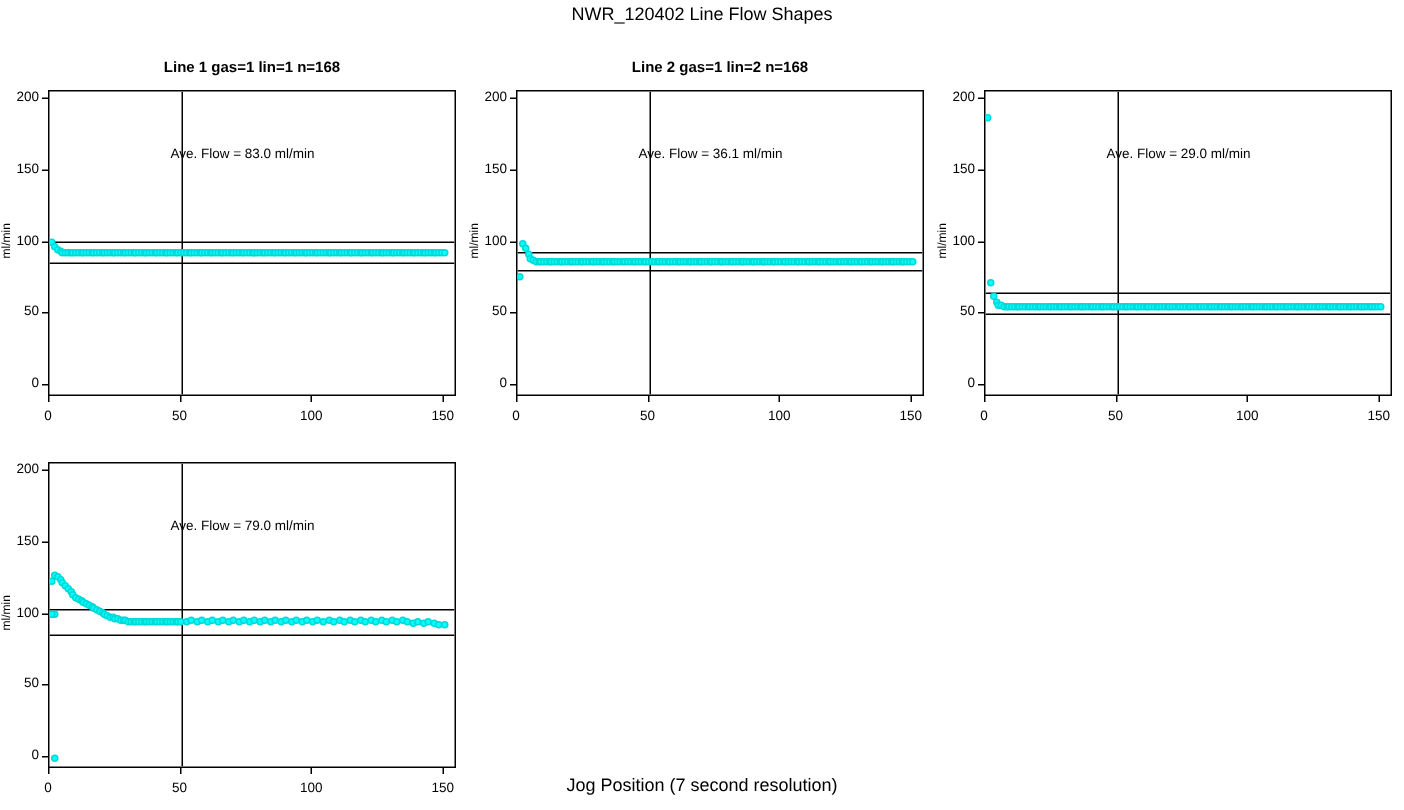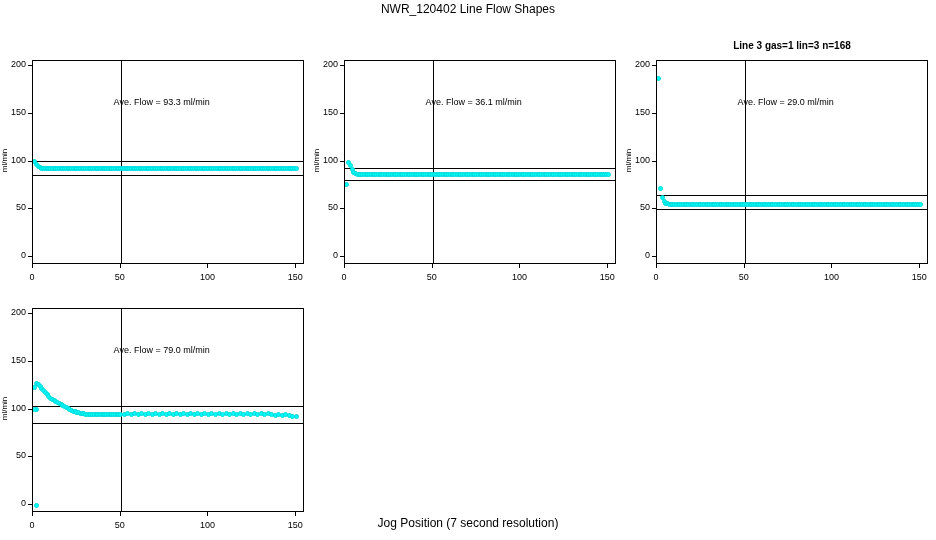--- a/index.html
+++ b/index.html
@@ -106,20 +106,21 @@
     border: 1px solid #00d8d8;
     box-sizing: border-box;
   }
 </style>
 </head>
 <body>
 
 <div id="figure-title">NWR_120402  Line Flow Shapes</div>
 
 <div class="panel" id="panel-0" style="left: 0px; top: 26px; width: 322px; height: 268px;">
+    <div class="panel-title" style="left: 32px; width: 272px; top: 14px;">Line 1 gas=1 lin=1 n=168</div>
     <div class="plot-area" style="left: 32px; top: 34px; width: 272px; height: 204px;">
       <div class="hline" style="top: 100.085px;"></div>
       <div class="hline" style="top: 113.972px;"></div>
       <div class="vline" style="left: 87.7419px;"></div>
       <div class="pt" style="left: 1.75484px; top: 100.563px; background: rgb(0, 255, 255);"></div>
       <div class="pt" style="left: 3.50968px; top: 103.437px; background: rgb(0, 255, 255);"></div>
       <div class="pt" style="left: 5.26452px; top: 105.352px; background: rgb(0, 255, 255);"></div>
       <div class="pt" style="left: 7.01935px; top: 106.31px; background: rgb(0, 255, 255);"></div>
       <div class="pt" style="left: 8.77419px; top: 107.268px; background: rgb(0, 255, 255);"></div>
       <div class="pt" style="left: 10.529px; top: 107.268px; background: rgb(0, 255, 255);"></div>
@@ -261,21 +262,21 @@
       <div class="pt" style="left: 249.187px; top: 107.268px; background: rgb(0, 255, 255);"></div>
       <div class="pt" style="left: 250.942px; top: 107.268px; background: rgb(0, 255, 255);"></div>
       <div class="pt" style="left: 252.697px; top: 107.268px; background: rgb(0, 255, 255);"></div>
       <div class="pt" style="left: 254.452px; top: 107.268px; background: rgb(0, 255, 255);"></div>
       <div class="pt" style="left: 256.206px; top: 107.268px; background: rgb(0, 255, 255);"></div>
       <div class="pt" style="left: 257.961px; top: 107.268px; background: rgb(0, 255, 255);"></div>
       <div class="pt" style="left: 259.716px; top: 107.268px; background: rgb(0, 255, 255);"></div>
       <div class="pt" style="left: 261.471px; top: 107.268px; background: rgb(0, 255, 255);"></div>
       <div class="pt" style="left: 263.226px; top: 107.268px; background: rgb(0, 255, 255);"></div>
     </div>
-    <div class="annotation" style="left: 113.6px; top: 71.0986px;">Ave. Flow =  93.3  ml/min</div>
+    <div class="annotation" style="left: 113.6px; top: 71.0986px;">Ave. Flow =  83.0  ml/min</div>
     <div class="ytick-label" style="left: 4px; width: 22px; top: 224.338px;">0</div>
     <div class="tick-mark" style="left: 28px; top: 230.338px; width: 4px; height: 1px;"></div>
     <div class="ytick-label" style="left: 4px; width: 22px; top: 176.451px;">50</div>
     <div class="tick-mark" style="left: 28px; top: 182.451px; width: 4px; height: 1px;"></div>
     <div class="ytick-label" style="left: 4px; width: 22px; top: 128.563px;">100</div>
     <div class="tick-mark" style="left: 28px; top: 134.563px; width: 4px; height: 1px;"></div>
     <div class="ytick-label" style="left: 4px; width: 22px; top: 80.6761px;">150</div>
     <div class="tick-mark" style="left: 28px; top: 86.6761px; width: 4px; height: 1px;"></div>
     <div class="ytick-label" style="left: 4px; width: 22px; top: 32.7887px;">200</div>
     <div class="tick-mark" style="left: 28px; top: 38.7887px; width: 4px; height: 1px;"></div>
@@ -283,20 +284,21 @@
     <div class="tick-mark" style="left: 32px; top: 238px; width: 1px; height: 4px;"></div>
     <div class="xtick-label" style="left: 104.742px; width: 30px; top: 246px;">50</div>
     <div class="tick-mark" style="left: 119.742px; top: 238px; width: 1px; height: 4px;"></div>
     <div class="xtick-label" style="left: 192.484px; width: 30px; top: 246px;">100</div>
     <div class="tick-mark" style="left: 207.484px; top: 238px; width: 1px; height: 4px;"></div>
     <div class="xtick-label" style="left: 280.226px; width: 30px; top: 246px;">150</div>
     <div class="tick-mark" style="left: 295.226px; top: 238px; width: 1px; height: 4px;"></div>
     <div class="ylabel" style="left: -16px; top: 130px; width: 40px; text-align: center;">ml/min</div>
   </div>
 <div class="panel" id="panel-1" style="left: 312px; top: 26px; width: 322px; height: 268px;">
+    <div class="panel-title" style="left: 32px; width: 272px; top: 14px;">Line 2 gas=1 lin=2 n=168</div>
     <div class="plot-area" style="left: 32px; top: 34px; width: 272px; height: 204px;">
       <div class="hline" style="top: 107.268px;"></div>
       <div class="hline" style="top: 118.761px;"></div>
       <div class="vline" style="left: 87.7419px;"></div>
       <div class="pt" style="left: 1.75484px; top: 123.549px; background: rgb(0, 255, 255);"></div>
       <div class="pt" style="left: 3.50968px; top: 101.521px; background: rgb(0, 255, 255);"></div>
       <div class="pt" style="left: 5.26452px; top: 104.394px; background: rgb(0, 255, 255);"></div>
       <div class="pt" style="left: 7.01935px; top: 108.225px; background: rgb(0, 255, 255);"></div>
       <div class="pt" style="left: 8.77419px; top: 111.099px; background: rgb(0, 255, 255);"></div>
       <div class="pt" style="left: 10.529px; top: 112.056px; background: rgb(0, 255, 255);"></div>
@@ -460,21 +462,20 @@
     <div class="tick-mark" style="left: 32px; top: 238px; width: 1px; height: 4px;"></div>
     <div class="xtick-label" style="left: 104.742px; width: 30px; top: 246px;">50</div>
     <div class="tick-mark" style="left: 119.742px; top: 238px; width: 1px; height: 4px;"></div>
     <div class="xtick-label" style="left: 192.484px; width: 30px; top: 246px;">100</div>
     <div class="tick-mark" style="left: 207.484px; top: 238px; width: 1px; height: 4px;"></div>
     <div class="xtick-label" style="left: 280.226px; width: 30px; top: 246px;">150</div>
     <div class="tick-mark" style="left: 295.226px; top: 238px; width: 1px; height: 4px;"></div>
     <div class="ylabel" style="left: -16px; top: 130px; width: 40px; text-align: center;">ml/min</div>
   </div>
 <div class="panel" id="panel-2" style="left: 624px; top: 26px; width: 322px; height: 268px;">
-    <div class="panel-title" style="left: 32px; width: 272px; top: 14px;">Line 3 gas=1 lin=3 n=168</div>
     <div class="plot-area" style="left: 32px; top: 34px; width: 272px; height: 204px;">
       <div class="hline" style="top: 134.085px;"></div>
       <div class="hline" style="top: 148.451px;"></div>
       <div class="vline" style="left: 87.7419px;"></div>
       <div class="pt" style="left: 1.75484px; top: 17.2394px; background: rgb(0, 255, 255);"></div>
       <div class="pt" style="left: 3.50968px; top: 127.38px; background: rgb(0, 255, 255);"></div>
       <div class="pt" style="left: 5.26452px; top: 136.958px; background: rgb(0, 255, 255);"></div>
       <div class="pt" style="left: 7.01935px; top: 140.789px; background: rgb(0, 255, 255);"></div>
       <div class="pt" style="left: 8.77419px; top: 142.704px; background: rgb(0, 255, 255);"></div>
       <div class="pt" style="left: 10.529px; top: 142.704px; background: rgb(0, 255, 255);"></div>

